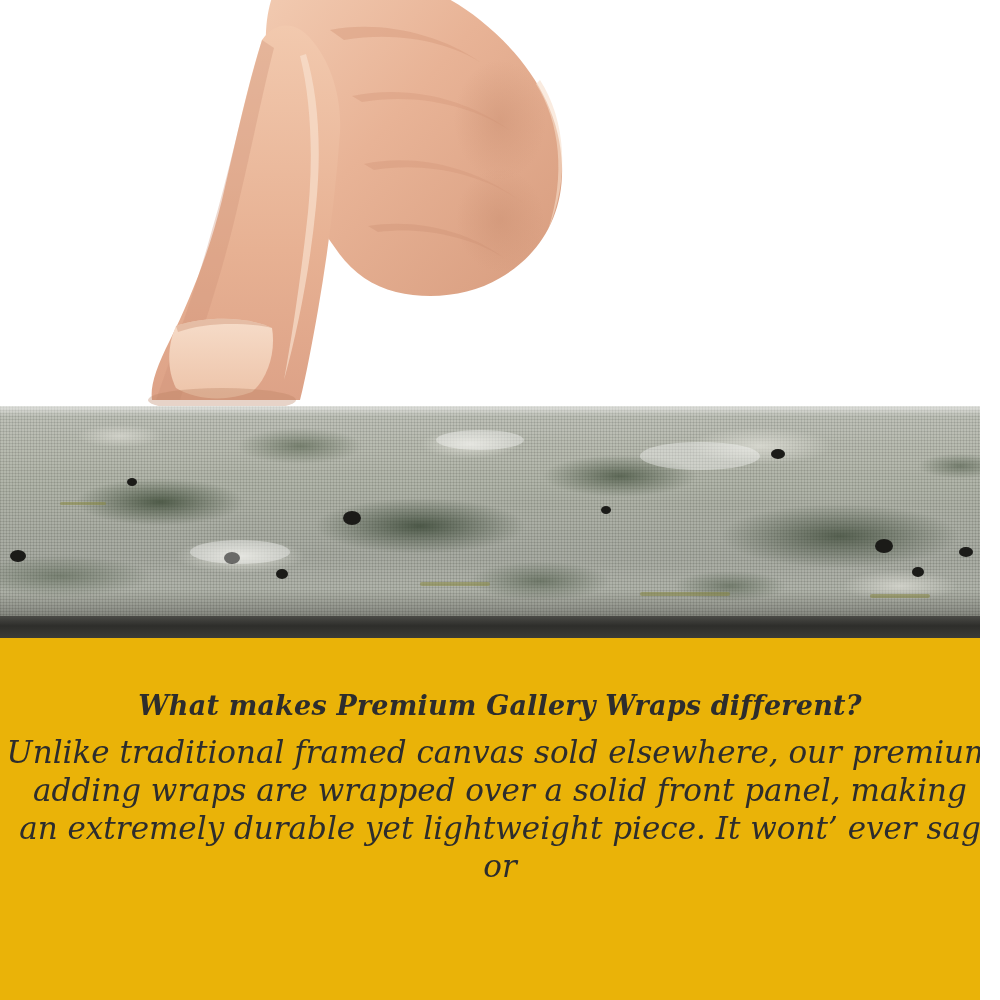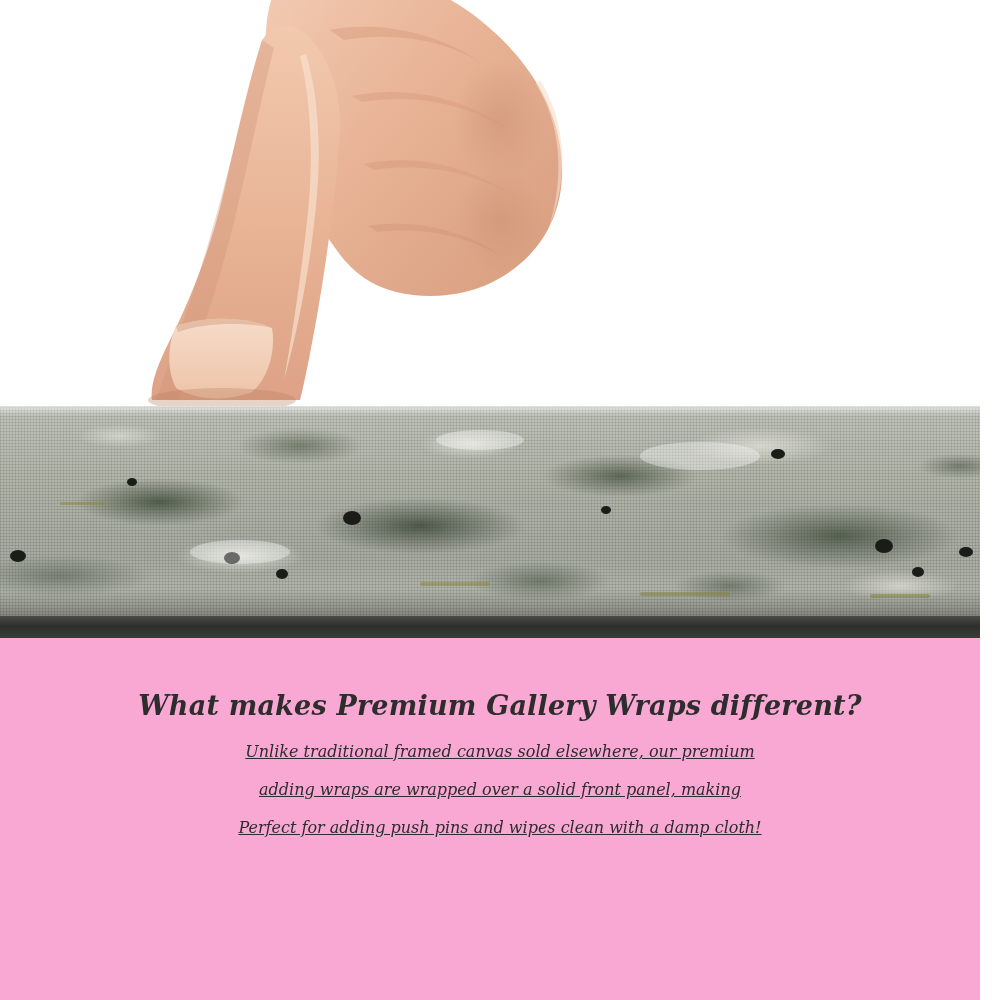--- a/index.html
+++ b/index.html
@@ -7,21 +7,21 @@
     padding: 0;
     background: #ffffff;
   }
   body {
     font-family: "DejaVu Sans", sans-serif;
   }
   .page {
     position: relative;
     width: 980px;
     height: 1000px;
-    background: #f9a8d4;
+    background: #eab308;
     overflow: hidden;
   }
 
   
   .hand-area {
     position: absolute;
     left: 0;
     top: 0;
     width: 1000px;
     height: 410px;
@@ -104,24 +104,23 @@
     font-family: "DejaVu Serif", serif;
     font-style: italic;
   }
   .caption-heading {
     font-size: 27px;
     font-weight: 700;
     letter-spacing: 0.2px;
     margin-bottom: 12px;
   }
   .caption-line {
-    font-size: 16px;
+    font-size: 31px;
     line-height: 38px;
     font-weight: 400;
-    text-decoration: underline;
   }
 </style>
 </head>
 <body>
 
 <div class="page">
 
   <div class="hand-area">
     <svg width="1000" height="410" viewBox="0 0 1000 410">
       <defs>
@@ -224,16 +223,16 @@
       </g>
     </svg>
     <div class="band-bottom-shadow"></div>
     <div class="band-dark-edge"></div>
   </div>
 
   <div class="caption">
     <div class="caption-heading">What makes Premium Gallery Wraps different?</div>
     <div class="caption-line">Unlike traditional framed canvas sold elsewhere, our premium</div>
     <div class="caption-line">adding wraps are wrapped over a solid front panel, making</div>
-    <div class="caption-line">Perfect for adding push pins and wipes clean with a damp cloth!</div>
+    <div class="caption-line">an extremely durable yet lightweight piece. It wont’ ever sag or</div>
   </div>
 
 </div>
 
 </body></html>

